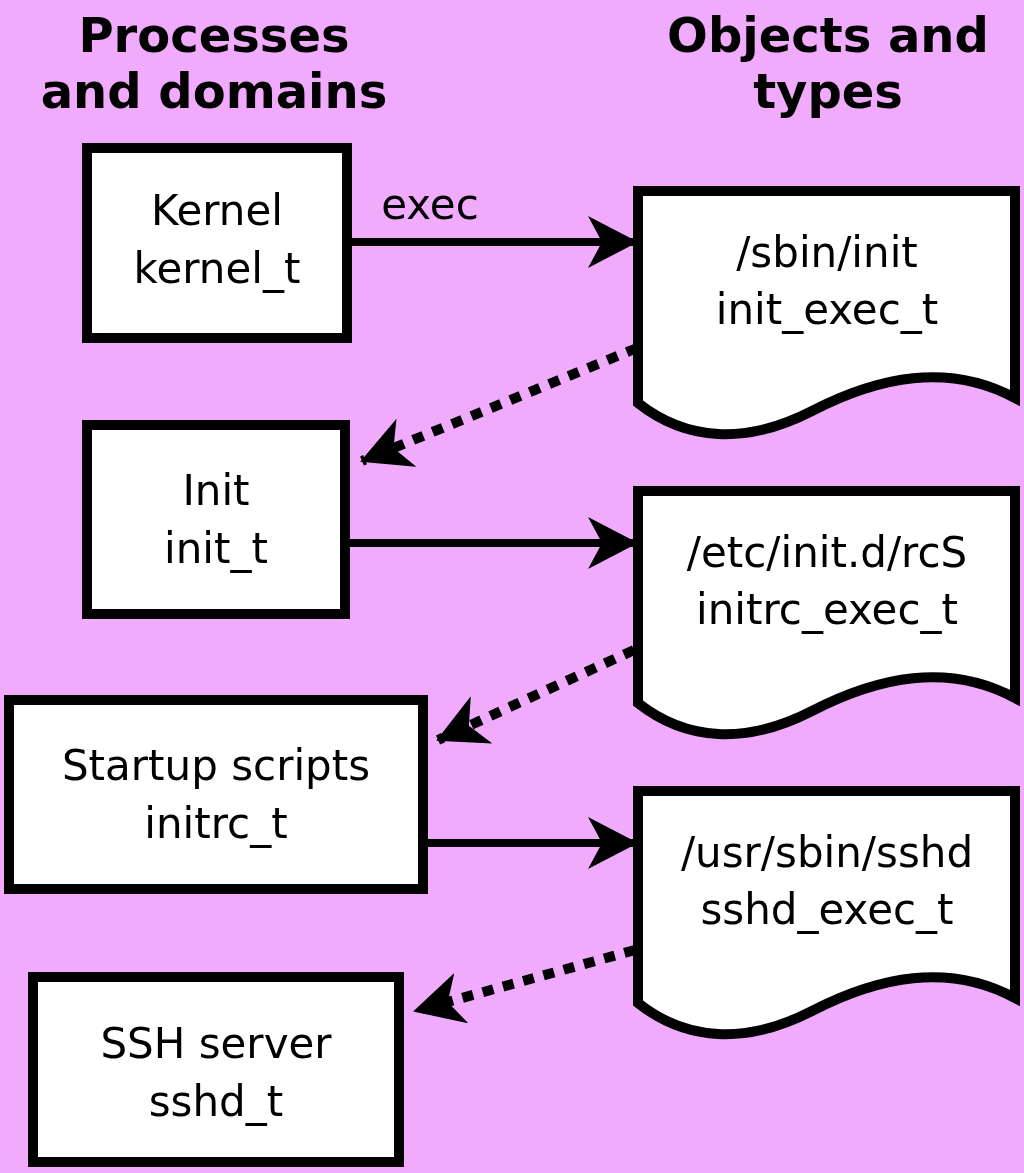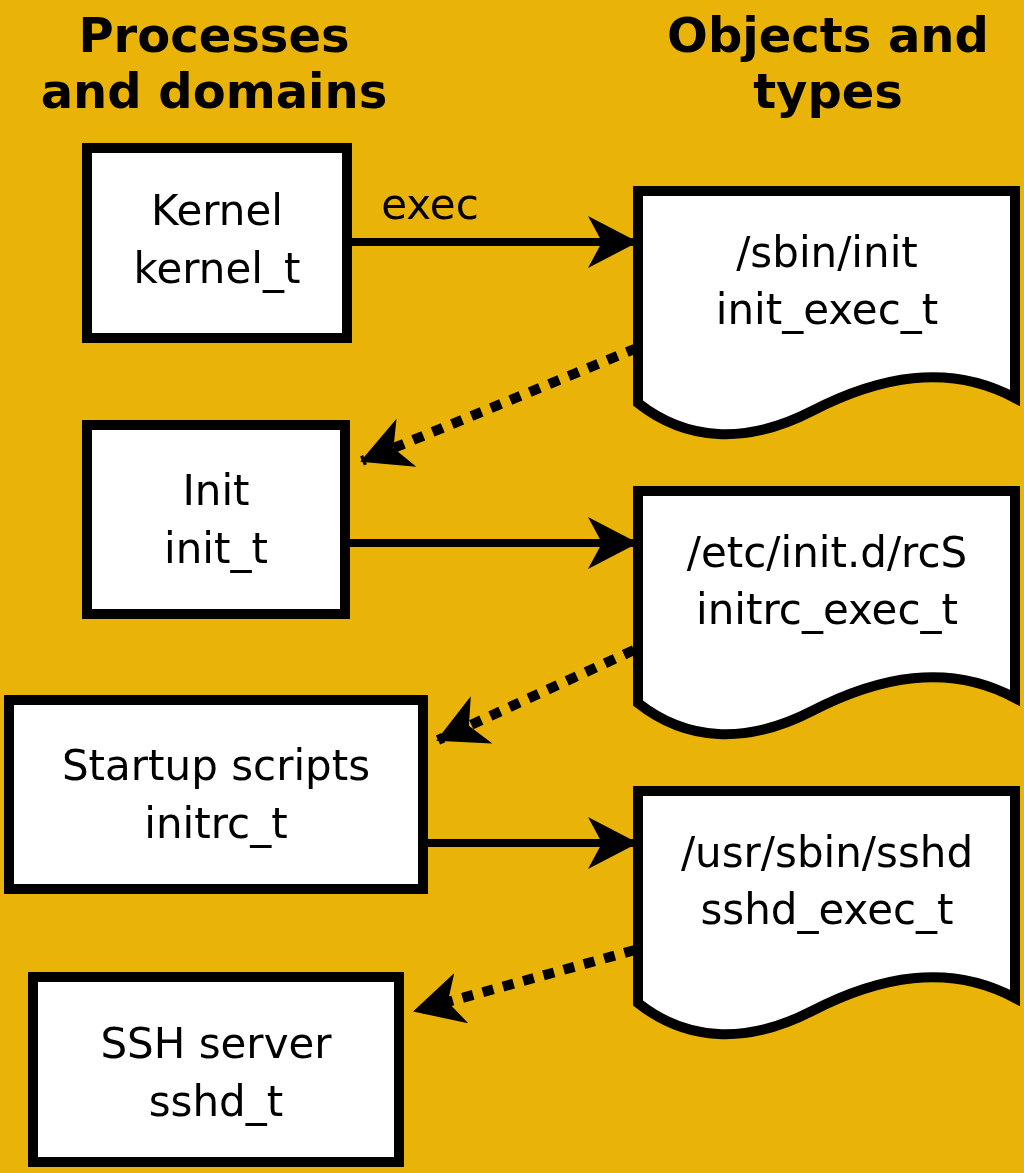--- a/index.html
+++ b/index.html
@@ -4,21 +4,21 @@
 <style>
   html, body {
     margin: 0;
     padding: 0;
     background: #ffffff;
   }
   .canvas {
     position: relative;
     width: 1024px;
     height: 1173px;
-    background: #eab308;
+    background: #f0abfc;
     overflow: hidden;
   }
   svg { display: block; }
   text {
     font-family: "DejaVu Sans", sans-serif;
     fill: #000000;
   }
   .hdr {
     font-size: 48px;
     font-weight: bold;

